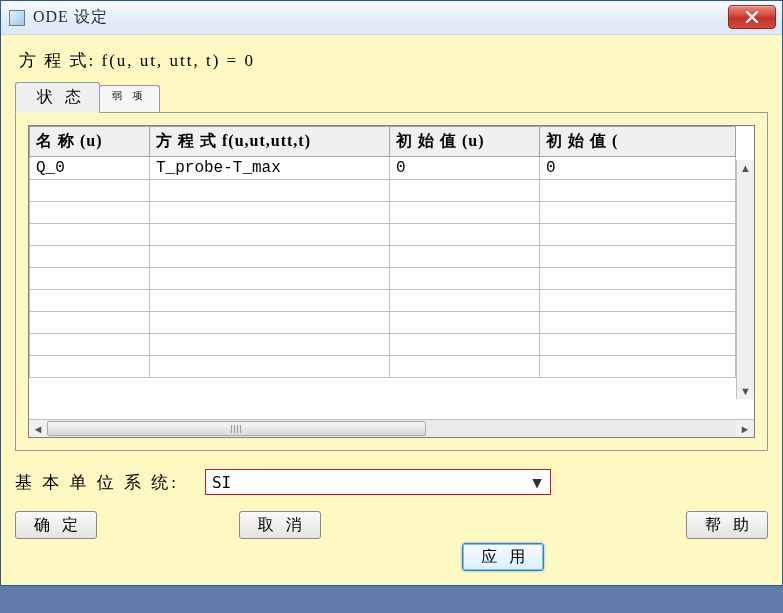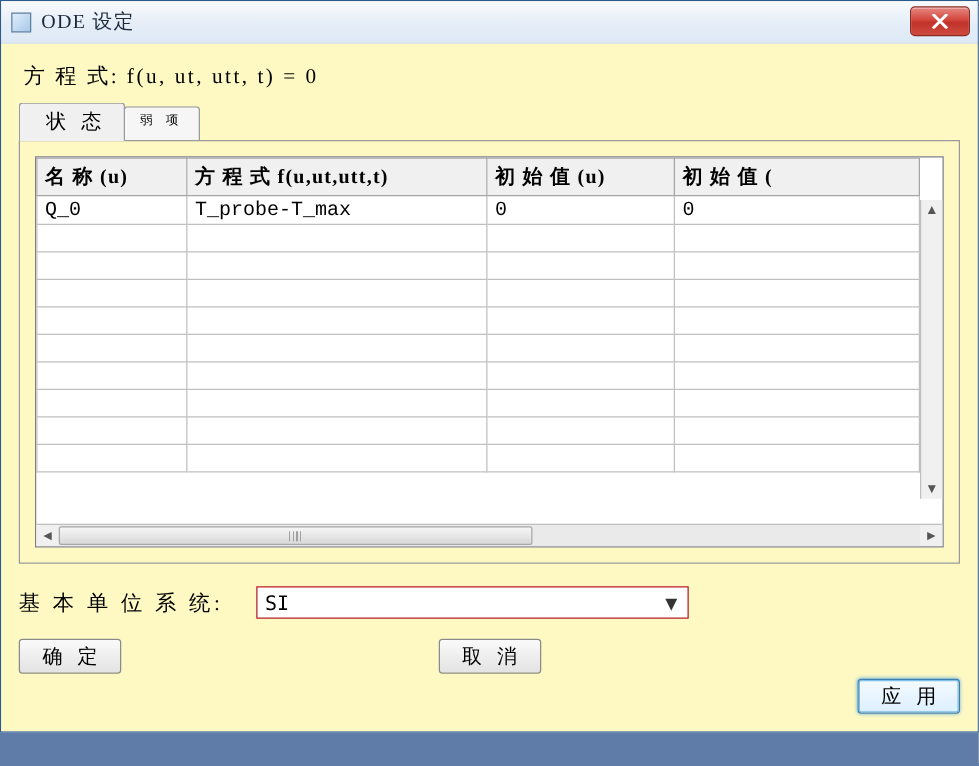--- a/index.html
+++ b/index.html
@@ -413,15 +413,16 @@
       <div class="dropdown">
         <span>SI</span>
         <span class="caret">▼</span>
       </div>
     </div>
 
     <div class="button-row">
       <button class="btn">确 定</button>
       <button class="btn">取 消</button>
       <button class="btn focused">应 用</button>
+      <button class="btn">帮 助</button>
     </div>
   </div>
 </div>
 
 </body></html>

